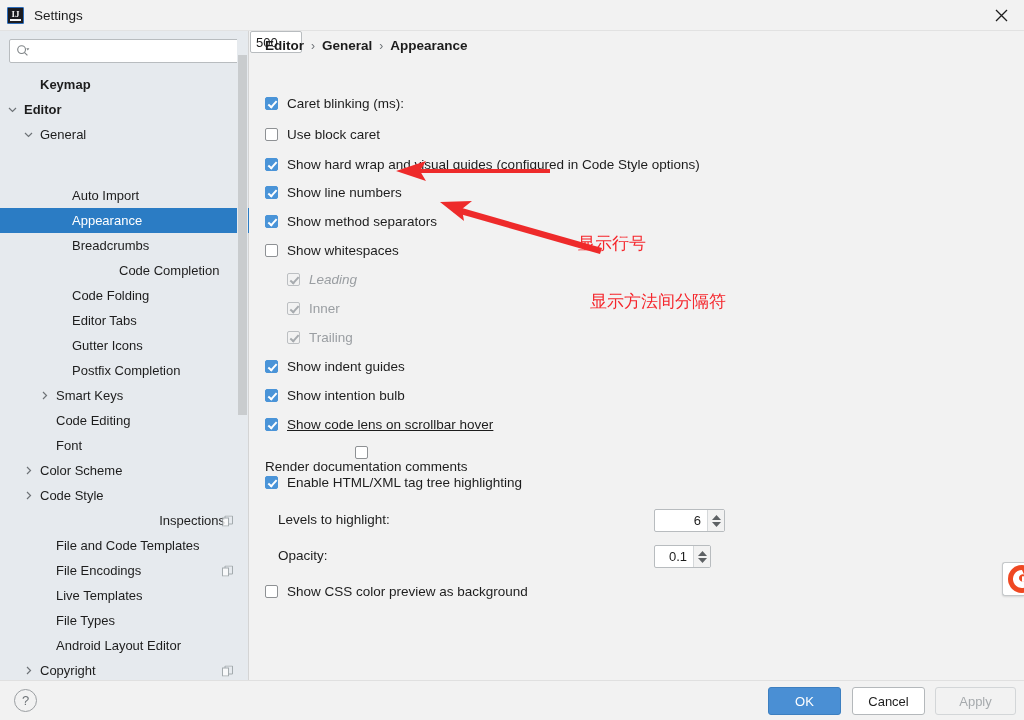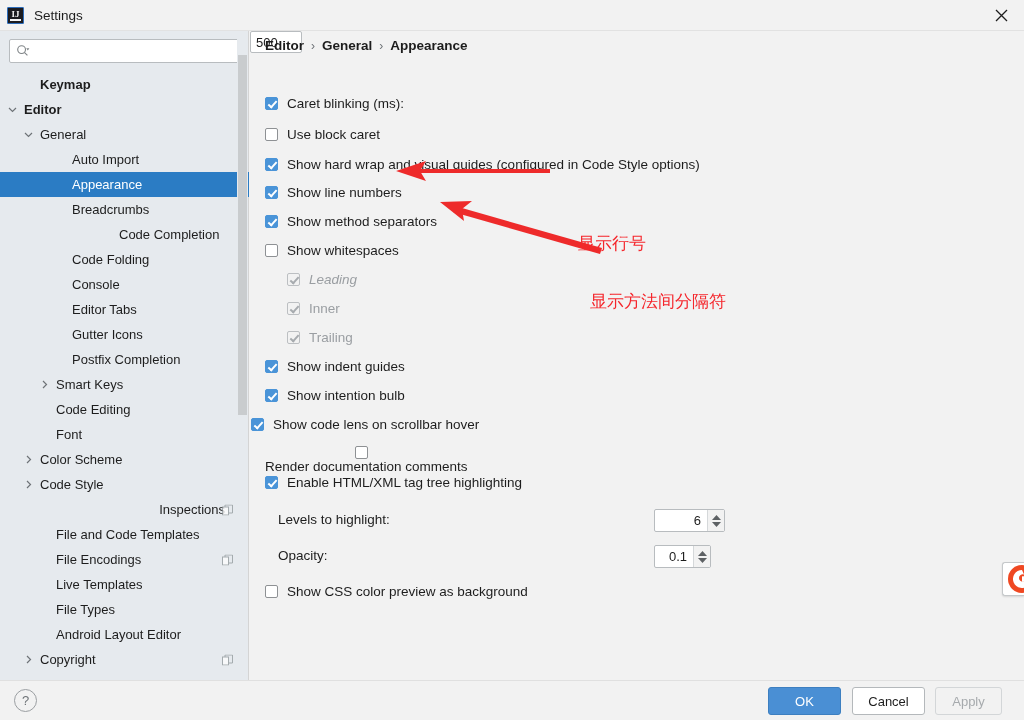--- a/index.html
+++ b/index.html
@@ -186,21 +186,21 @@
     display: flex; align-items: center; justify-content: center;
     font-size: 13px; background: #f2f2f2;
   }
   .btn {
     position: absolute; top: 6px; height: 28px;
     border-radius: 3px; font-size: 13px;
     display: flex; align-items: center; justify-content: center;
   }
   .btn.ok { left: 768px; width: 73px; background: #4a8fd4; border: 1px solid #3d7fc0; color: #ffffff; }
   .btn.cancel { left: 852px; width: 73px; background: #ffffff; border: 1px solid #b4b8bb; color: #1d1d1d; }
-  .btn.apply { left: 935px; width: 67px; background: #f2f2f2; border: 1px solid #d3d6d8; color: #a6aaad; }
+  .btn.apply { left: 935px; width: 81px; background: #f2f2f2; border: 1px solid #d3d6d8; color: #a6aaad; }
 </style>
 </head>
 <body>
 
 <div id="app">
 
   <div class="titlebar">
     <div class="tb-icon"></div>
     <div class="tb-title">Settings</div>
     <div class="tb-close">
@@ -238,43 +238,39 @@
           <span class="tree-label" style="margin-left: 5px;">Editor</span>
         </div>
         <div class="tree-item" style="padding-left: 22px;">
           <span class="tw">
             <svg width="9" height="9" viewBox="0 0 9 9">
               <path d="M1 3 L4.5 6.5 L8 3" stroke="#6e7377" stroke-width="1.2" fill="none"></path>
             </svg>
           </span>
           <span class="tree-label" style="margin-left: 5px;">General</span>
         </div>
+        <div class="tree-item" style="padding-left: 54px; margin-top: 36px;">
+          <span class="tw"></span>
+          <span class="tree-label" style="margin-left: 5px;">Auto Import</span>
+        </div>
+        <div class="tree-item sel" style="padding-left: 54px;">
+          <span class="tw"></span>
+          <span class="tree-label" style="margin-left: 5px;">Appearance</span>
+        </div>
         <div class="tree-item" style="padding-left: 54px;">
           <span class="tw"></span>
-          <span class="tree-label" style="margin-left: 5px;">Auto Import</span>
-        </div>
-        <div class="tree-item sel" style="padding-left: 54px;">
-          <span class="tw"></span>
-          <span class="tree-label" style="margin-left: 5px;">Appearance</span>
+          <span class="tree-label" style="margin-left: 5px;">Breadcrumbs</span>
+        </div>
+        <div class="tree-item" style="padding-left: 54px; margin-left: 47px;">
+          <span class="tw"></span>
+          <span class="tree-label" style="margin-left: 5px;">Code Completion</span>
         </div>
         <div class="tree-item" style="padding-left: 54px;">
           <span class="tw"></span>
-          <span class="tree-label" style="margin-left: 5px;">Breadcrumbs</span>
-        </div>
-        <div class="tree-item" style="padding-left: 54px; margin-left: 47px;">
-          <span class="tw"></span>
-          <span class="tree-label" style="margin-left: 5px;">Code Completion</span>
-        </div>
-        <div class="tree-item" style="padding-left: 54px;">
-          <span class="tw"></span>
           <span class="tree-label" style="margin-left: 5px;">Code Folding</span>
-        </div>
-        <div class="tree-item" style="padding-left: 54px;">
-          <span class="tw"></span>
-          <span class="tree-label" style="margin-left: 5px;">Console</span>
         </div>
         <div class="tree-item" style="padding-left: 54px;">
           <span class="tw"></span>
           <span class="tree-label" style="margin-left: 5px;">Editor Tabs</span>
         </div>
         <div class="tree-item" style="padding-left: 54px;">
           <span class="tw"></span>
           <span class="tree-label" style="margin-left: 5px;">Gutter Icons</span>
         </div>
         <div class="tree-item" style="padding-left: 54px;">
@@ -418,21 +414,21 @@
           <span class="cb-label dis">Trailing</span>
         </div>
         <div class="row" style="left: 15px; top: 328px;">
           <span class="cb on"></span>
           <span class="cb-label">Show indent guides</span>
         </div>
         <div class="row" style="left: 15px; top: 357px;">
           <span class="cb on"></span>
           <span class="cb-label">Show intention bulb</span>
         </div>
-        <div class="row" style="left: 1px; top: 386px;">
+        <div class="row" style="left: 15px; top: 386px; text-decoration: underline;">
           <span class="cb on"></span>
           <span class="cb-label">Show code lens on scrollbar hover</span>
         </div>
         <div class="row" style="left: 15px; top: 415px; flex-direction: column;">
           <span class="cb"></span>
           <span class="cb-label">Render documentation comments</span>
         </div>
         <div class="row" style="left: 15px; top: 444px;">
           <span class="cb on"></span>
           <span class="cb-label">Enable HTML/XML tag tree highlighting</span>

